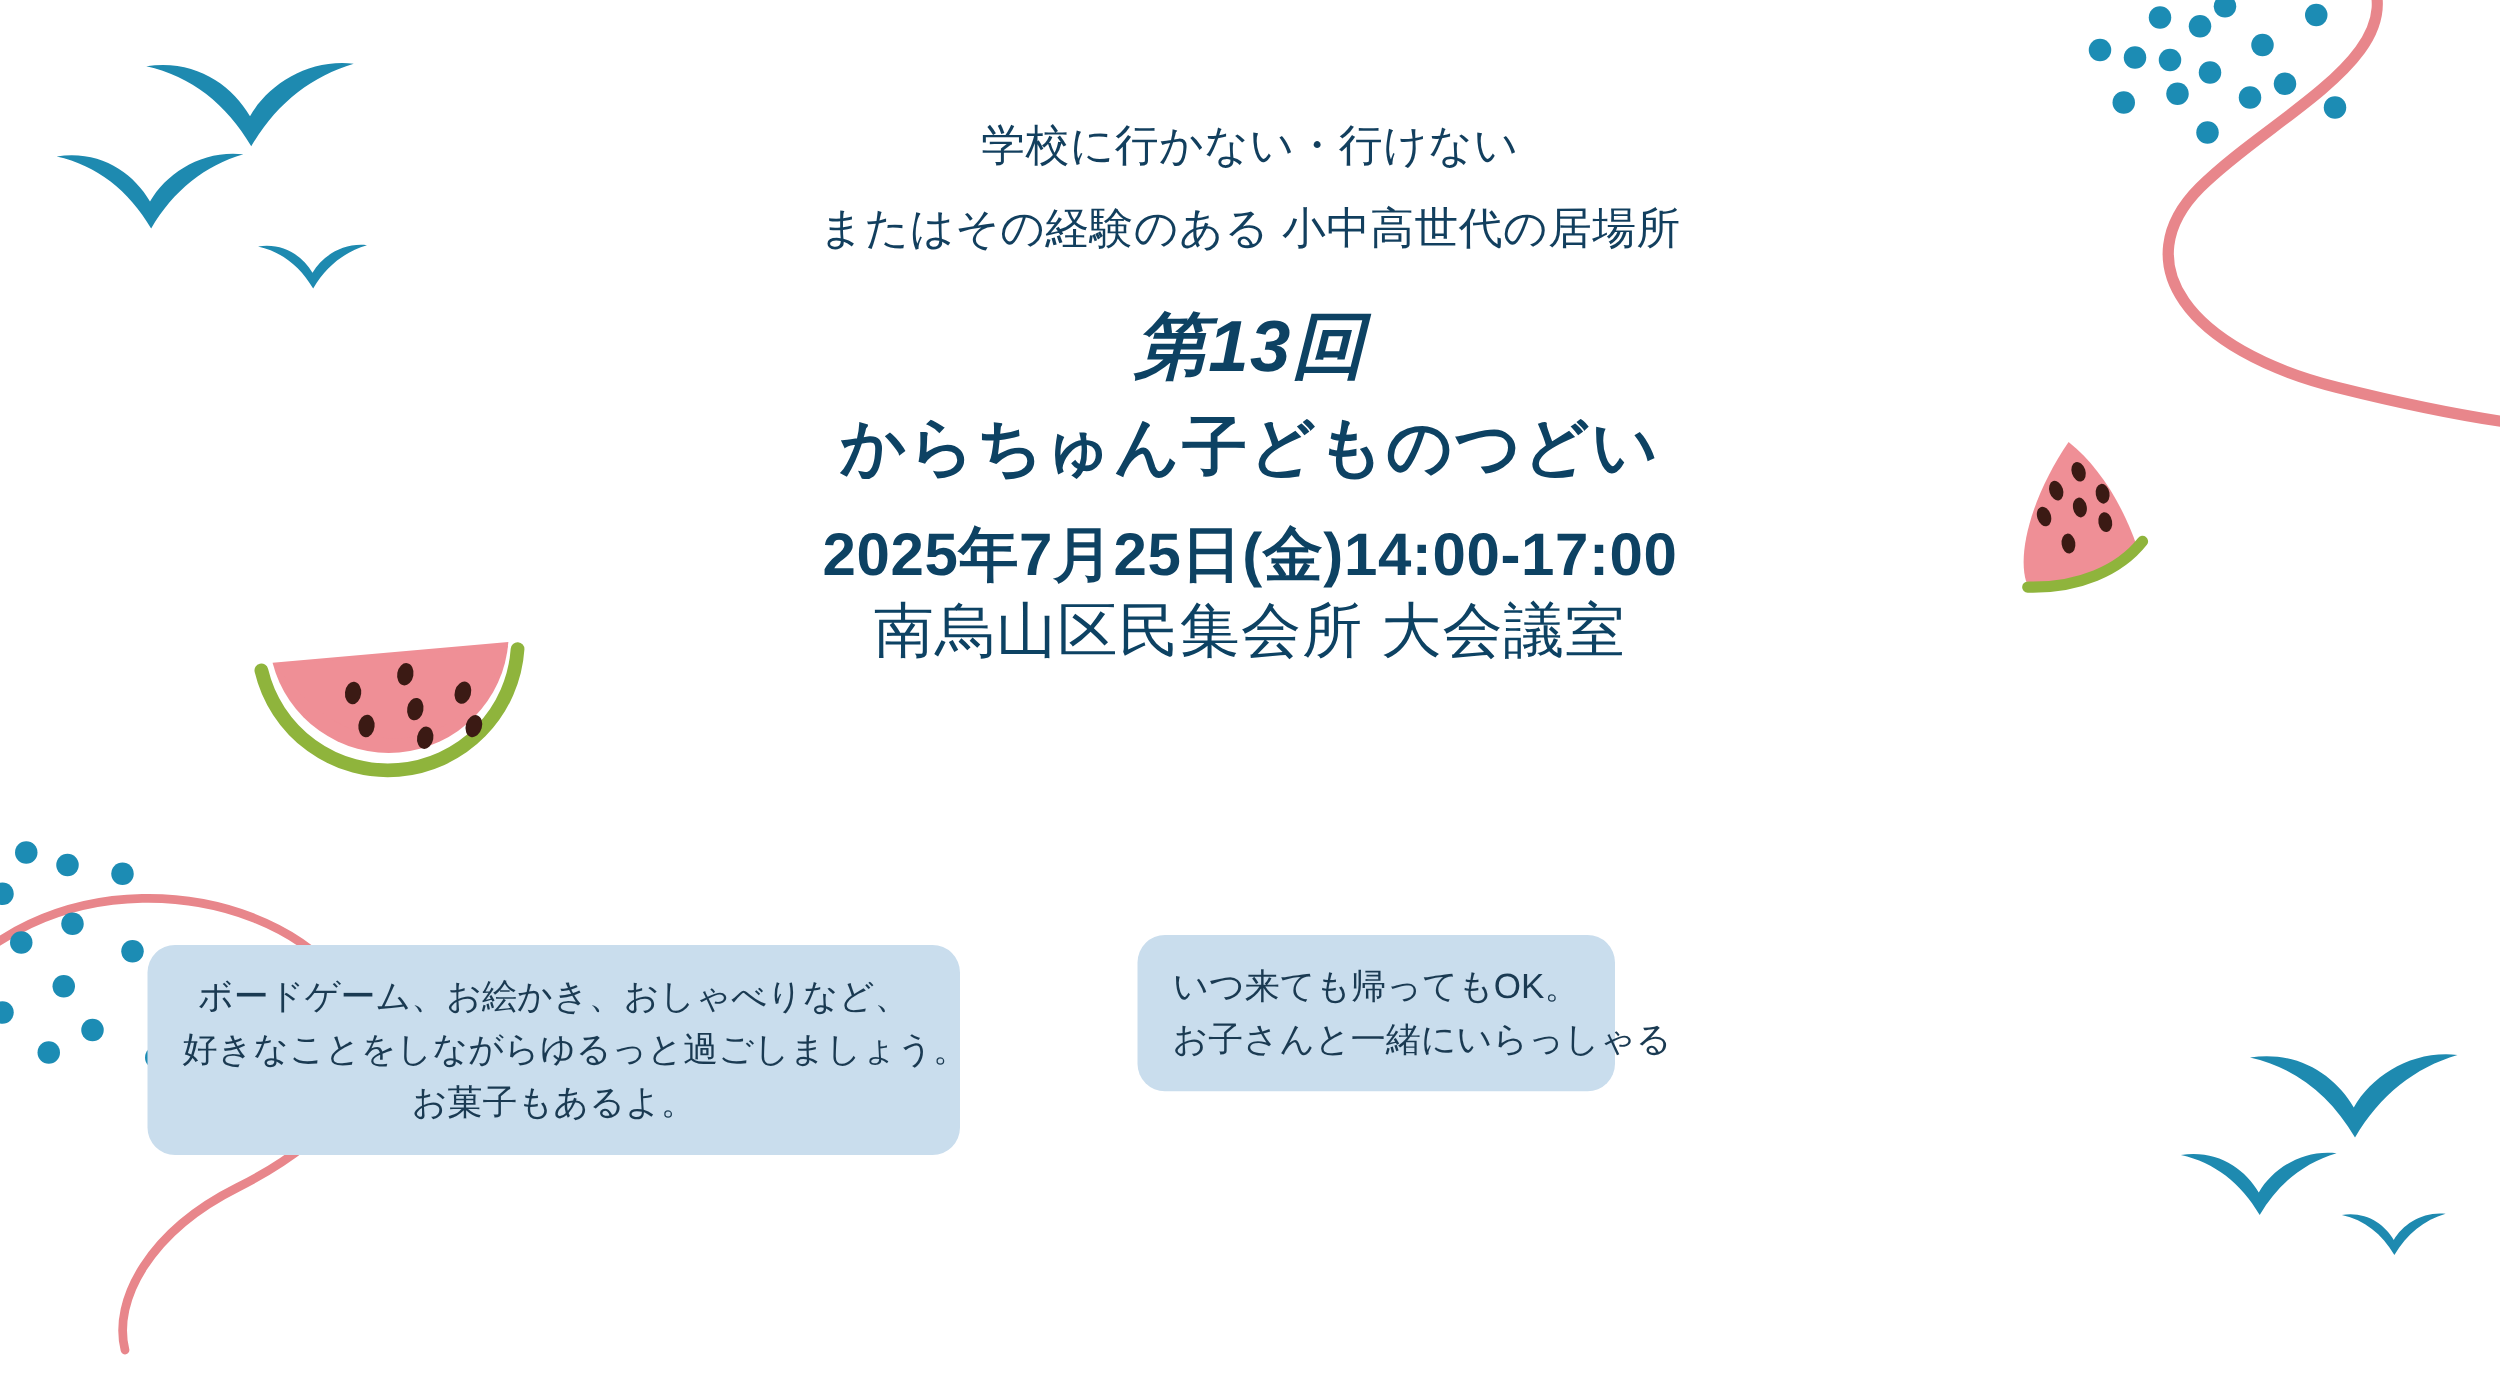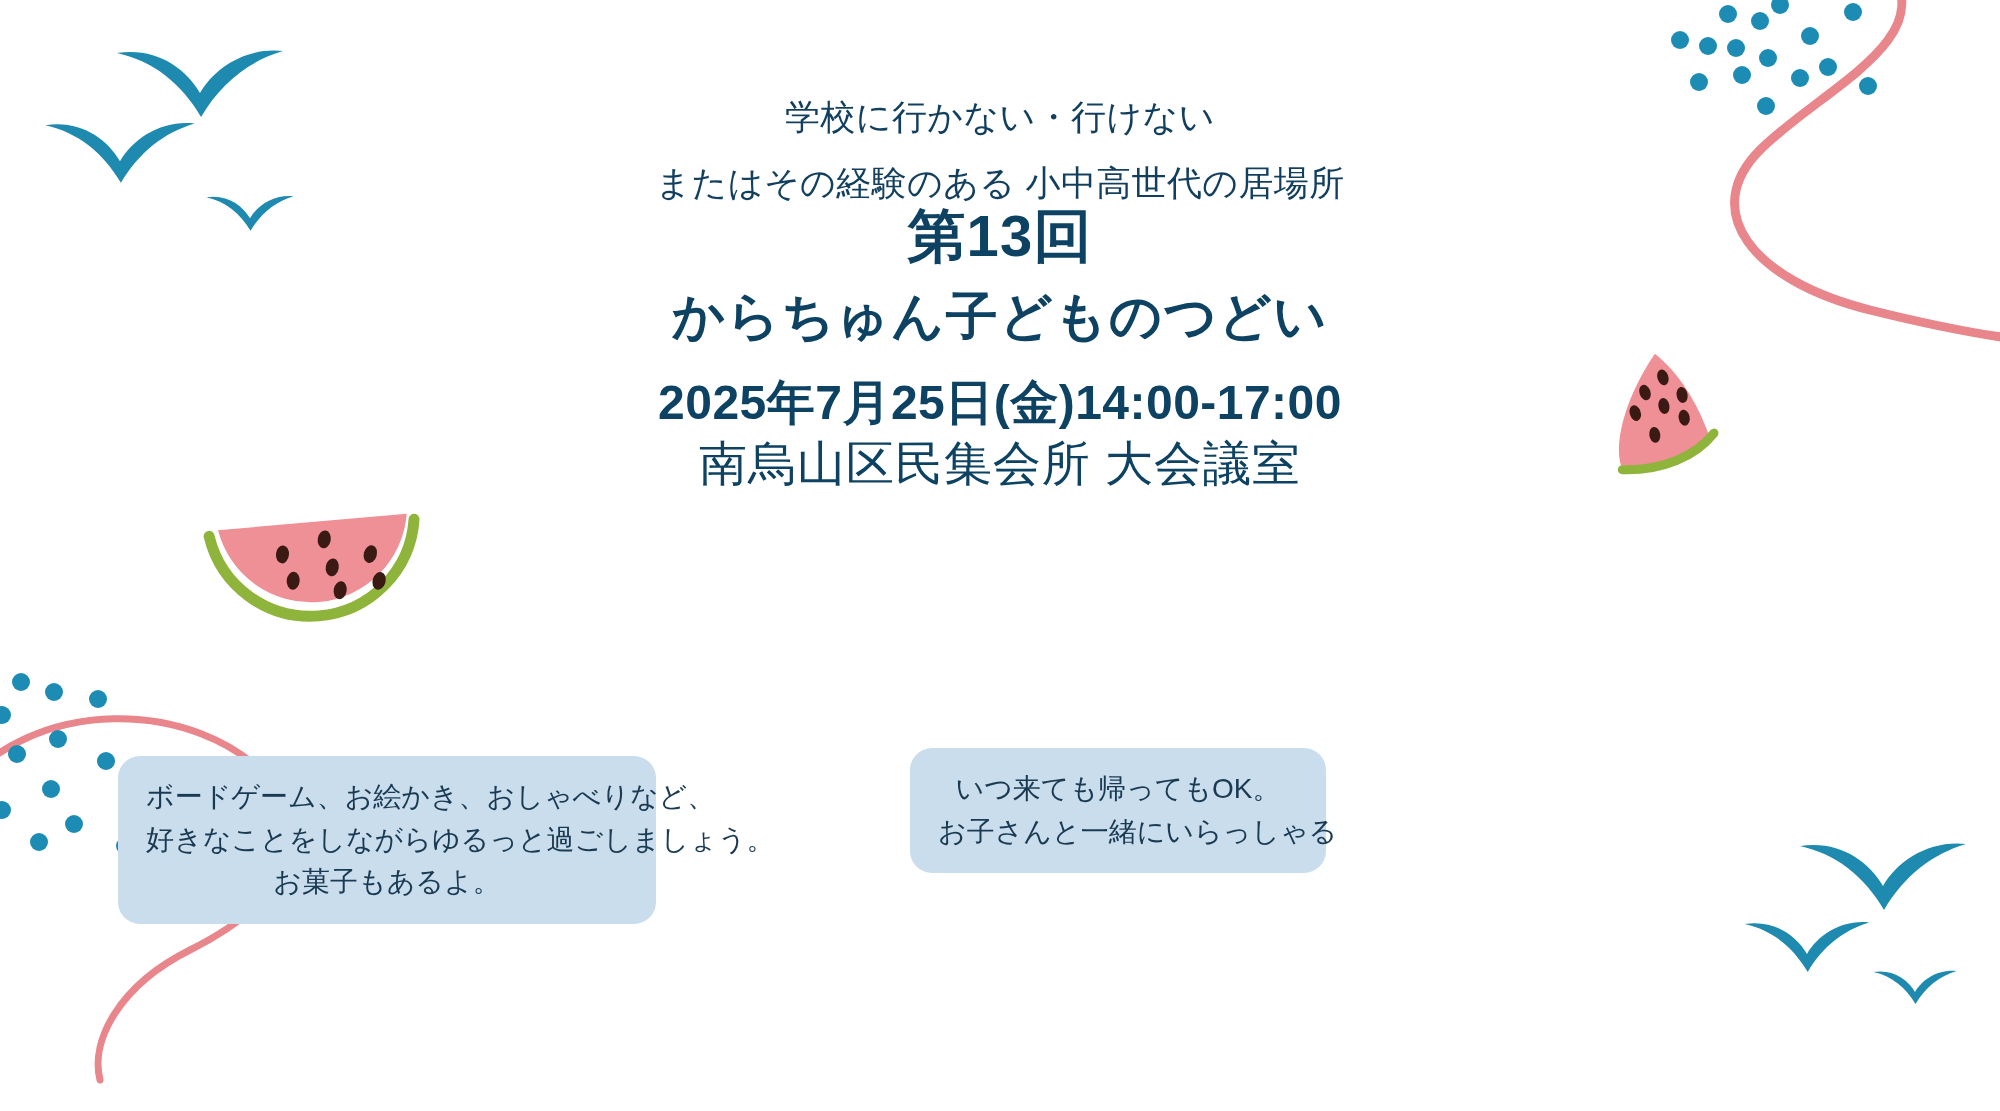--- a/index.html
+++ b/index.html
@@ -29,25 +29,27 @@
     text-align:center;
     font-size:35px;
     line-height:1.42;
     letter-spacing:.01em;
     color:#123f5e;
     font-weight:400;
   }
   .lead div { white-space:nowrap;margin-top:16px; }
 
   .edition {
+    margin-top:42px;
     font-size:58px;
     font-weight:bold;
     letter-spacing:.02em;
     color:#0d4263;
     line-height:1;
+    font-style:italic;
   }
 
   .title {
     margin-top:24px;
     font-size:52px;
     font-weight:bold;
     letter-spacing:.03em;
     color:#0d4263;
     line-height:1.05;
     white-space:nowrap;
@@ -76,22 +78,22 @@
     position:absolute;
     background:#c9dded;
     border-radius:22px;
     color:#1a3a52;
     text-align:center;
     font-size:28px;
     line-height:1.52;
     padding:20px 28px;
     z-index:6;
   }
-  .bubble-left  { left:118px; top:756px; width:538px; }
-  .bubble-right { left:910px; top:748px; width:416px; }
+  .bubble-left  { left:118px; top:756px; width:650px; }
+  .bubble-right { left:910px; top:748px; width:382px; }
   .bubble div { white-space:nowrap; }
 
   
   .footer {
     position:absolute; left:0; right:0; bottom:0; height:140px;
     z-index:6;
   }
 </style>
 </head>
 <body>

